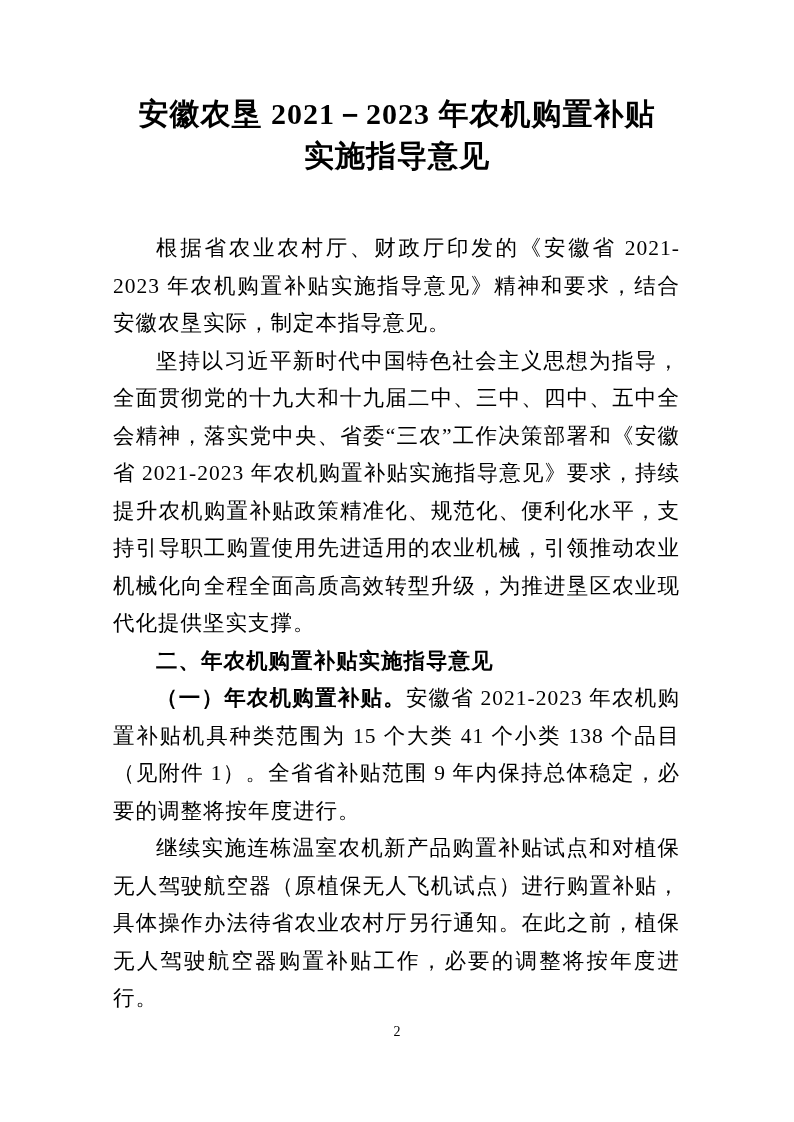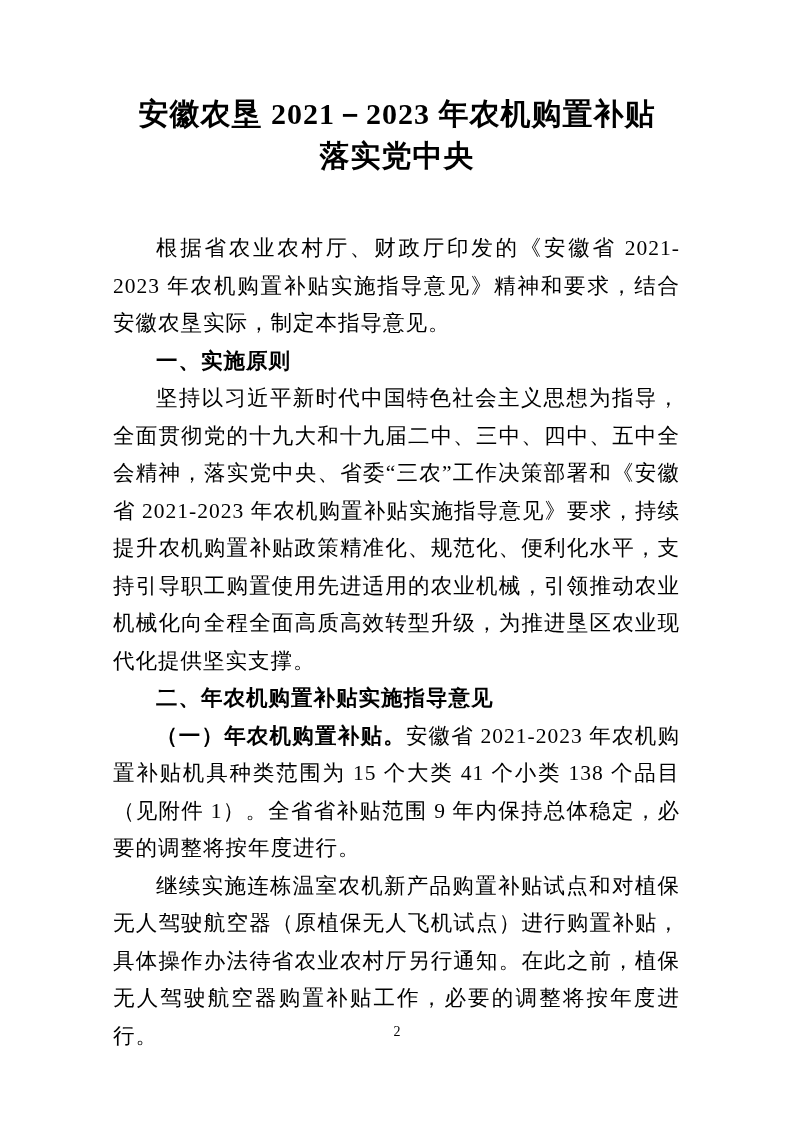--- a/index.html
+++ b/index.html
@@ -67,28 +67,27 @@
     color: #000000;
   }
 </style>
 </head>
 <body>
 
 <div class="page">
 
   <h1 class="title">
     <span class="title-line">安徽农垦 2021－2023 年农机购置补贴</span>
-    <span class="title-line">落实党中央</span>
+    <span class="title-line">实施指导意见</span>
   </h1>
 
   <div class="body-text">
 
     <p class="para"><span>根据省农业农村厅、财政厅印发的《安徽省 2021-2023 年农机购置补贴实施指导意见》精神和要求，结合安徽农垦实际，制定本指导意见。</span></p>
 
-    <p class="para heading"><span>一、实施原则</span></p>
 
     <p class="para"><span>坚持以习近平新时代中国特色社会主义思想为指导，全面贯彻党的十九大和十九届二中、三中、四中、五中全会精神，落实党中央、省委“三农”工作决策部署和《安徽省 2021-2023 年农机购置补贴实施指导意见》要求，持续提升农机购置补贴政策精准化、规范化、便利化水平，支持引导职工购置使用先进适用的农业机械，引领推动农业机械化向全程全面高质高效转型升级，为推进垦区农业现代化提供坚实支撑。</span></p>
 
     <p class="para heading"><span>二、年农机购置补贴实施指导意见</span></p>
 
     <p class="para"><span class="bold-lead">（一）年农机购置补贴。</span><span>安徽省 2021-2023 年农机购置补贴机具种类范围为 15 个大类 41 个小类 138 个品目（见附件 1）。全省省补贴范围 9 年内保持总体稳定，必要的调整将按年度进行。</span></p>
 
     <p class="para"><span>继续实施连栋温室农机新产品购置补贴试点和对植保无人驾驶航空器（原植保无人飞机试点）进行购置补贴，具体操作办法待省农业农村厅另行通知。在此之前，植保无人驾驶航空器购置补贴工作，必要的调整将按年度进行。</span></p>
 
   </div>

